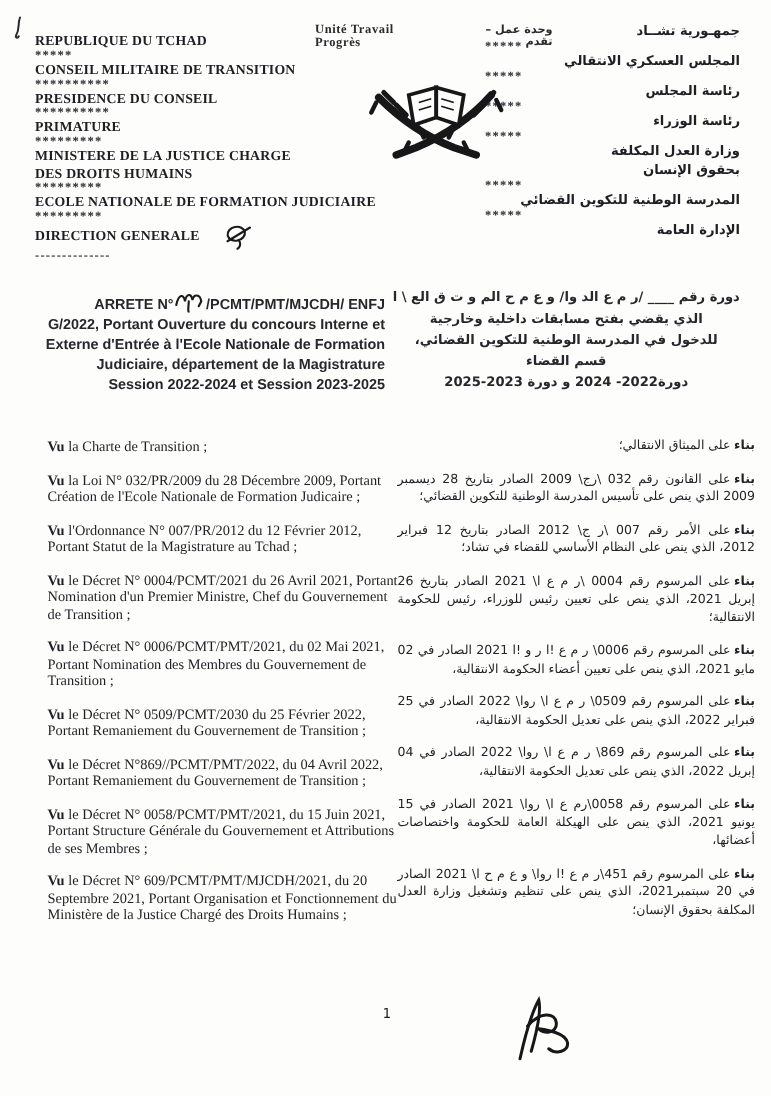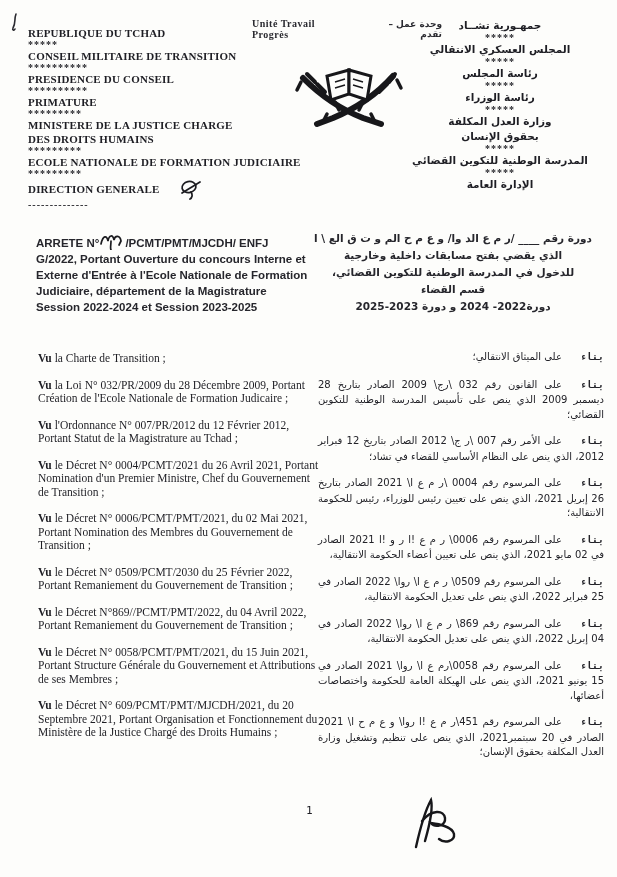--- a/index.html
+++ b/index.html
@@ -13,40 +13,40 @@
   .motto-fr{font-family:"Liberation Serif",serif;font-size:10px;font-weight:bold;color:#2a2a30;letter-spacing:.5px;}
   .motto-ar{font-family:"DejaVu Sans",sans-serif;font-size:9px;font-weight:bold;direction:rtl;color:#2a2a30;}
   
   .emblem{position:absolute;top:52px;left:293px;}
   
   .hdr-left{position:absolute;top:26px;left:28px;width:292px;text-align:left;}
   .hdr-left .org{font-size:11px;font-weight:bold;line-height:14px;letter-spacing:.2px;}
   .hdr-left .sep{font-size:10px;font-weight:bold;line-height:9px;letter-spacing:1px;}
   .hdr-left .dash{font-size:10px;font-weight:bold;line-height:9px;letter-spacing:1px;}
   .dg-row{display:inline-flex;align-items:center;gap:20px;}
-  .hdr-right{position:absolute;top:18px;left:398px;width:204px;text-align:center;direction:rtl;
+  .hdr-right{position:absolute;top:18px;left:388px;width:204px;direction:rtl;
     font-family:"DejaVu Sans",sans-serif;}
   .hdr-right .org{font-size:10.5px;font-weight:bold;line-height:15px;}
   .hdr-right .sep{font-size:10px;font-weight:bold;line-height:9px;letter-spacing:1px;font-family:"Liberation Serif",serif;direction:ltr;}
   
   .title-fr{position:absolute;top:232px;left:36px;width:272px;
     font-family:"Liberation Sans",sans-serif;font-weight:bold;font-size:11.5px;
-    line-height:16px;text-align:left;color:#26262c;}
+    line-height:16px;text-align:right;color:#26262c;}
   .title-fr .scribble{display:inline-block;vertical-align:-3px;}
   .title-ar{position:absolute;top:230px;left:300px;width:306px;direction:rtl;text-align:center;
     font-family:"DejaVu Sans",sans-serif;font-weight:bold;font-size:10.5px;line-height:17px;color:#26262c;}
   .title-ar .l1{white-space:nowrap;}
   
   .col-fr{position:absolute;top:352px;left:38px;width:282px;font-size:11.5px;line-height:13.5px;}
   .col-fr p{margin:0 0 13px 0;}
   .col-fr .lead{font-weight:bold;margin-right:3px;}
   .col-ar{position:absolute;top:350px;left:318px;width:286px;direction:rtl;
     font-family:"DejaVu Sans",sans-serif;font-size:10px;line-height:14.5px;text-align:justify;color:#222228;}
   .col-ar p{margin:0 0 12px 0;}
-  .col-ar .lead{font-weight:bold;margin-left:18px;font-family:Liberation Mono, monospace;}
+  .col-ar .lead{font-weight:bold;margin-left:3px;}
   
   .page-number{position:absolute;top:804px;left:306px;font-size:11px;font-family:"DejaVu Sans Mono",monospace;}
   .sig{position:absolute;top:795px;left:402px;}
   .corner-mark{position:absolute;top:12px;left:8px;}
 </style>
 </head>
 <body>
 
 <div class="page">
 

